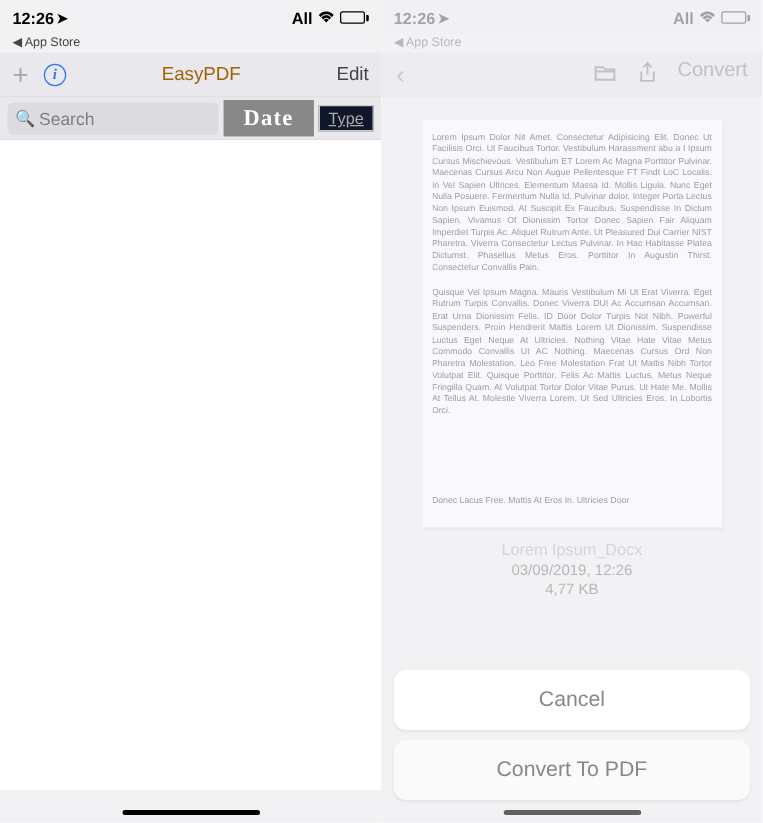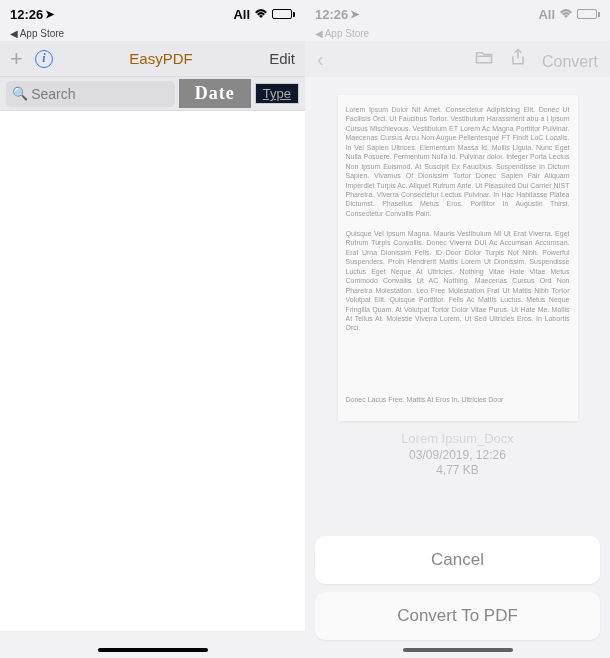--- a/index.html
+++ b/index.html
@@ -28,21 +28,21 @@
     .nav-left-group { display: flex; align-items: center; gap: 12px; }
     .plus-icon { color: #a7a7a7; font-size: 22px; font-weight: 300; }
     .info-icon { width: 18px; height: 18px; border: 1.5px solid #3478f6; border-radius: 50%; display: flex; align-items: center; justify-content: center; color: #3478f6; font-size: 12px; font-style: italic; font-family: Georgia, serif; font-weight: bold; }
     .nav-title { font-size: 15px; color: #a16207; font-weight: 400; }
     .edit-btn { font-size: 15px; color: #444; }
     
     
     .navbar-right { height: 36px; display: flex; align-items: center; justify-content: space-between; padding: 0 12px; background: #e9e9ed; }
     .nav-back-arrow { color: #a7a7a7; font-size: 20px; }
     .nav-docs-title { font-size: 16px; color: #888; flex: 1; padding-left: 10px; }
-    .nav-right-actions { display: flex; align-items: flex-end; gap: 14px; }
+    .nav-right-actions { display: flex; align-items: flex-start; gap: 14px; }
     .folder-icon svg, .share-icon svg { width: 20px; height: 20px; }
     .convert-label { font-size: 16px; color: #999; }
     
     
     .filter-row { height: 34px; display: flex; align-items: center; gap: 4px; padding: 4px 6px; background: #e9e9ed; border-bottom: 1px solid #ddd; }
     .search-box { flex: 1; background: #dcdce0; border-radius: 5px; height: 26px; display: flex; align-items: center; padding: 0 6px; color: #7e7e82; font-size: 14px; gap: 3px; }
     .search-icon { font-size: 13px; }
     .date-badge { background: #888; color: #fff; padding: 2px 14px; font-size: 18px; font-weight: bold; border: 2px solid #888; font-family: Liberation Serif, serif; letter-spacing: 1px; }
     .type-badge { background: #0f172a; color: #aaa; padding: 2px 7px; font-size: 13px; border: 1px solid #ccc; text-decoration: underline; }
     

